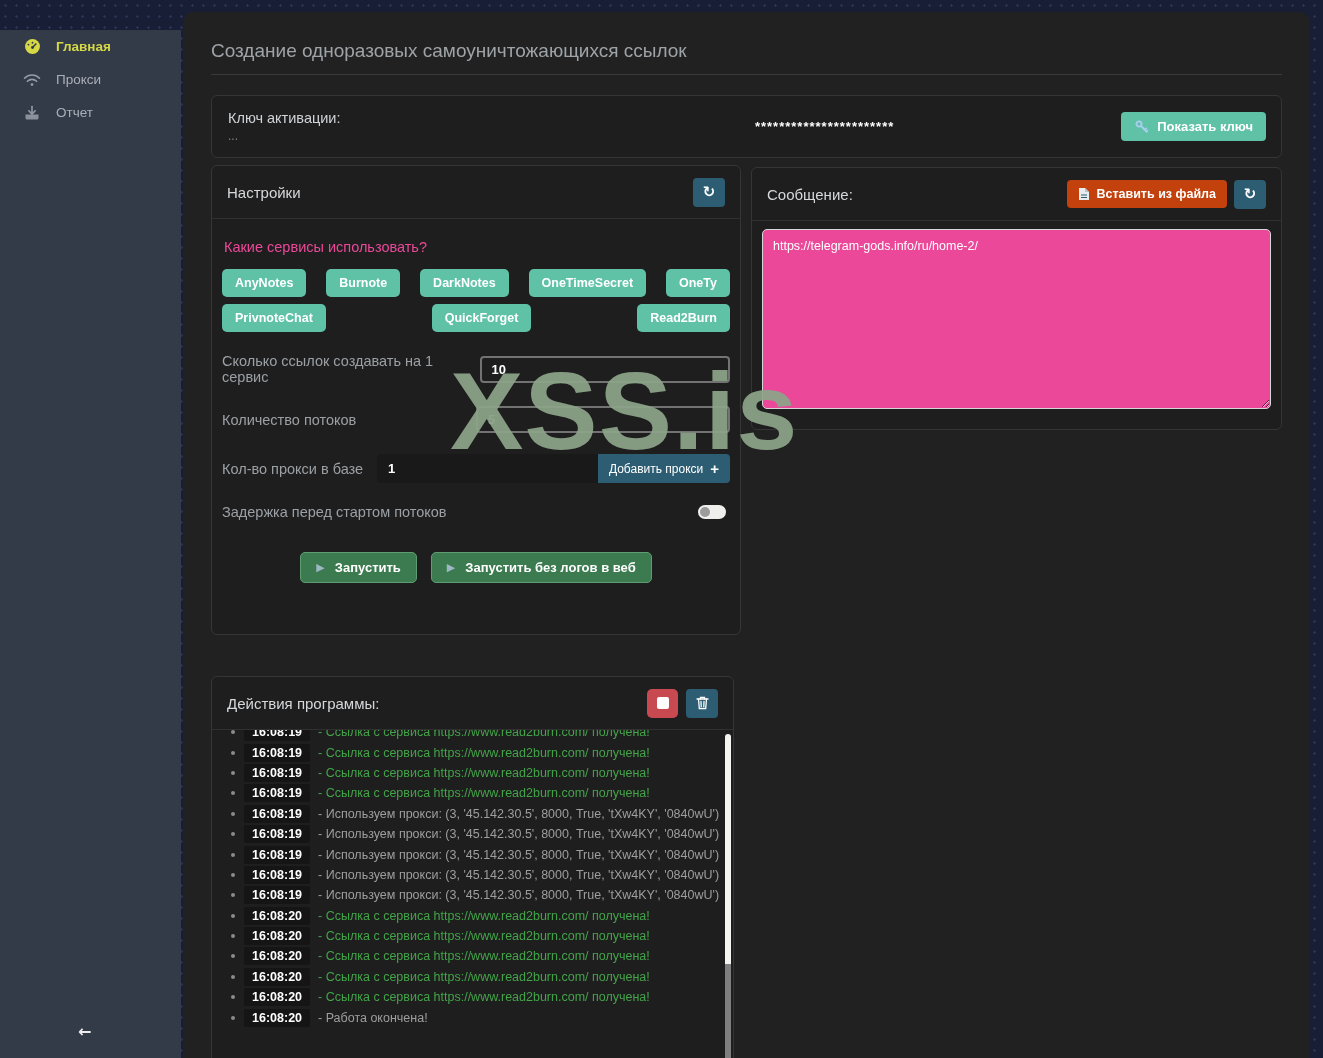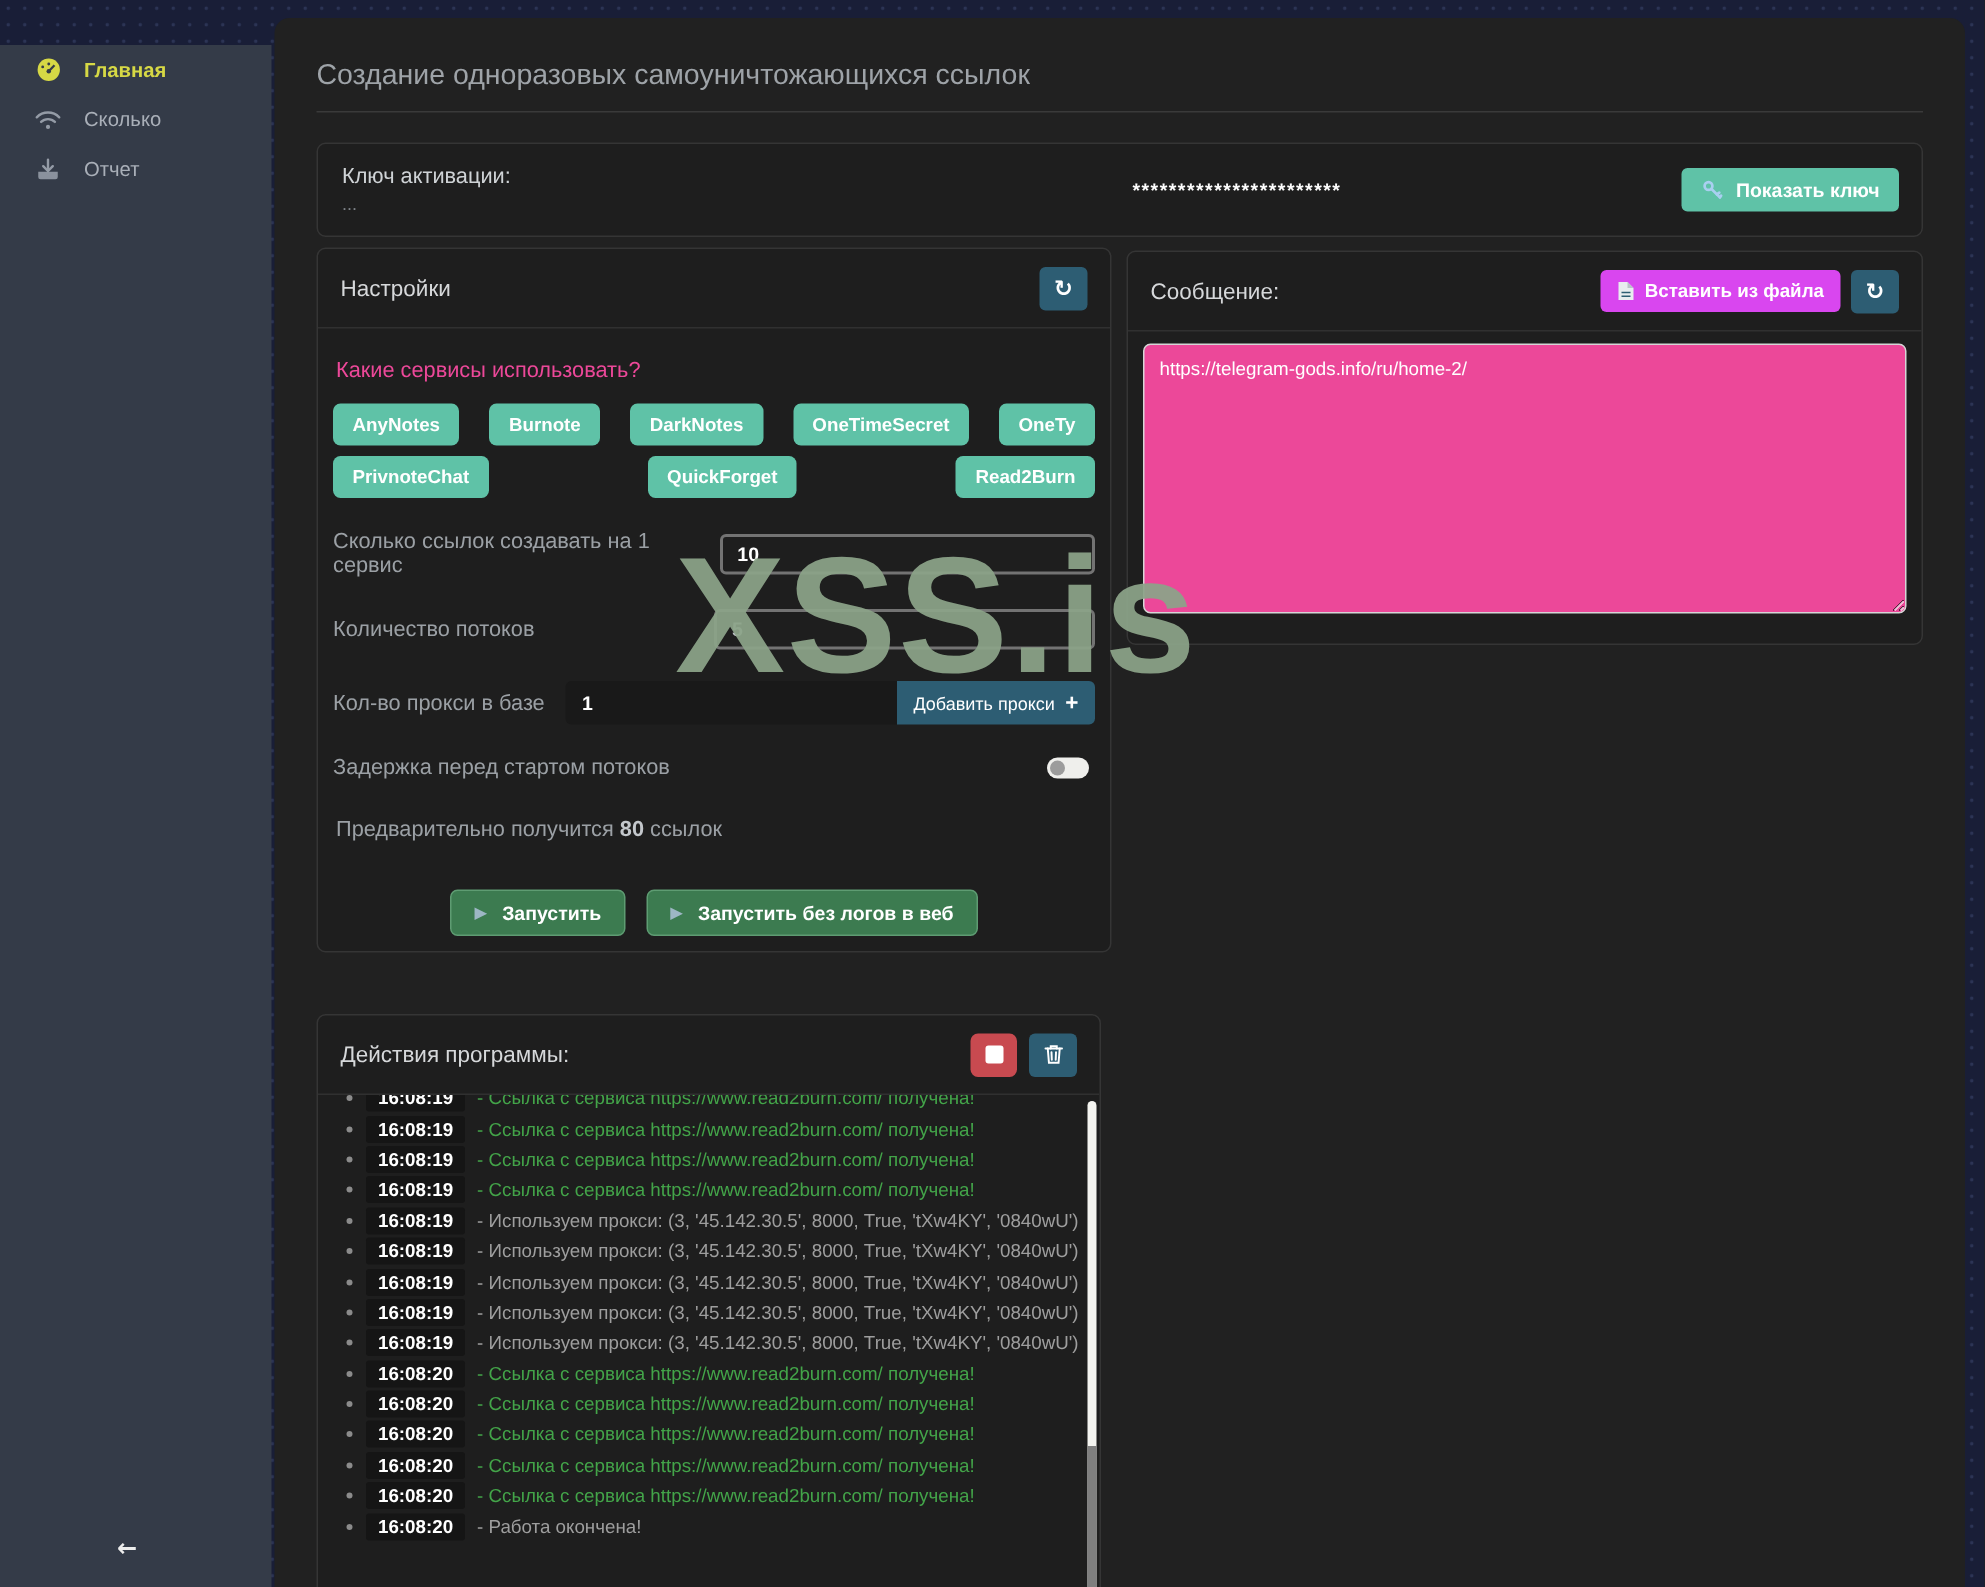--- a/index.html
+++ b/index.html
@@ -52,21 +52,21 @@
   .toggle{width:28px;height:14px;background:#EFEFEC;border-radius:8px;position:relative;cursor:pointer;margin-right:4px;}
   .toggle .knob{position:absolute;left:2px;top:2px;width:10px;height:10px;border-radius:50%;background:#9C9C9C;}
   .preview{color:#9BA0A5;font-size:14.5px;margin-top:25px;margin-left:2px;}
   .preview b{color:#C3C7CB;}
   .run-row{display:flex;justify-content:center;gap:14px;margin-top:32px;}
   .run-btn{background:#3C7B50;border:1px solid #5E9C72;border-radius:5px;color:#fff;font-weight:bold;font-size:13px;height:31px;display:flex;align-items:center;gap:10px;padding:0 15px;box-sizing:border-box;}
   .play{color:#9DB7C4;font-size:11px;font-family:"DejaVu Sans",sans-serif;}
   
   .message-card{left:568px;top:155px;width:531px;height:263px;}
   .msg-head-right{display:flex;gap:7px;align-items:center;}
-  .insert-file{height:28px;background:#d946ef;color:#fff;font-size:12.5px;font-weight:bold;display:flex;align-items:center;gap:6px;padding:0 11px;border-radius:4px;}
+  .insert-file{height:28px;background:#c2410c;color:#fff;font-size:12.5px;font-weight:bold;display:flex;align-items:center;gap:6px;padding:0 11px;border-radius:4px;}
   .message-body{padding:8px 10px;}
   .msg-textarea{width:509px;height:180px;background:#ec4899;border:1px solid #D6D6D6;border-radius:5px;color:#fff;font-size:12.5px;padding:9px 10px;box-sizing:border-box;resize:both;overflow:auto;font-family:"Liberation Sans",sans-serif;}
   
   .log-card{left:28px;top:664px;width:523px;height:390px;overflow:hidden;}
   .log-head-right{display:flex;gap:8px;align-items:center;}
   .stop-btn{width:31px;height:29px;background:#C84A50;border-radius:5px;display:flex;align-items:center;justify-content:center;}
   .stop-sq{width:12px;height:12px;background:#fff;border-radius:2px;}
   .log-body{position:absolute;left:6px;right:12px;top:53px;bottom:2px;overflow:hidden;}
   .log-list{margin-top:-8px;}
   .log-row{display:flex;align-items:center;height:20.4px;font-size:12.5px;white-space:nowrap;}
@@ -97,21 +97,21 @@
     <span class="lbl">Главная</span>
   </div>
   <div class="side-item">
     <span class="side-icn">
       <svg width="18" height="16" viewBox="0 0 18 16" fill="none" stroke="#949BA6" stroke-width="1.6" stroke-linecap="round">
           <path d="M1.5 6.2 A 10.5 10.5 0 0 1 16.5 6.2"></path>
           <path d="M4.4 9.3 A 6.5 6.5 0 0 1 13.6 9.3"></path>
           <circle cx="9" cy="12.6" r="1.4" fill="#949BA6" stroke="none"></circle>
         </svg>
     </span>
-    <span class="lbl">Сколько</span>
+    <span class="lbl">Прокси</span>
   </div>
   <div class="side-item">
     <span class="side-icn">
       <svg width="16" height="16" viewBox="0 0 16 16" fill="none" stroke="#949BA6" stroke-width="1.6" stroke-linecap="round">
           <line x1="8" y1="1.5" x2="8" y2="8.5"></line>
           <path d="M4.8 5.8 L8 9 L11.2 5.8" fill="none"></path>
           <path d="M1.5 9.5 V13 a1.5 1.5 0 0 0 1.5 1.5 h10 a1.5 1.5 0 0 0 1.5 -1.5 V9.5" fill="#949BA6" stroke="none" opacity="0.9"></path>
         </svg>
     </span>
     <span class="lbl">Отчет</span>
@@ -183,25 +183,20 @@
         </div>
       </div>
 
       <div class="field-row">
         <span class="field-label">Задержка перед стартом потоков</span>
         <div class="toggle">
             <div class="knob"></div>
           </div>
       </div>
 
-      <div class="preview">
-        <span>Предварительно получится</span>
-        <b>80</b>
-        <span>ссылок</span>
-      </div>
 
       <div class="run-row">
         <button class="btn run-btn">
           <span class="play">▶</span>
           <span>Запустить</span>
         </button>
         <button class="btn run-btn">
           <span class="play">▶</span>
           <span>Запустить без логов в веб</span>
         </button>

